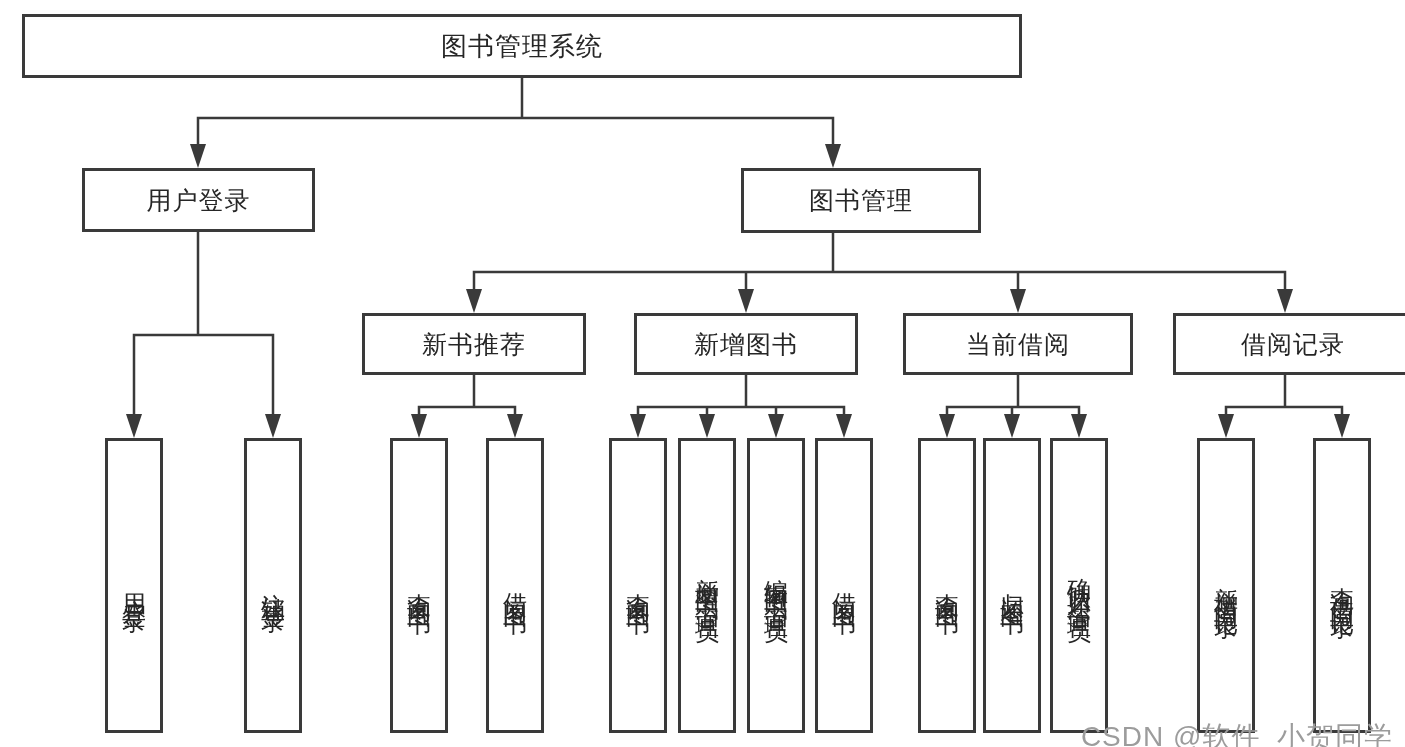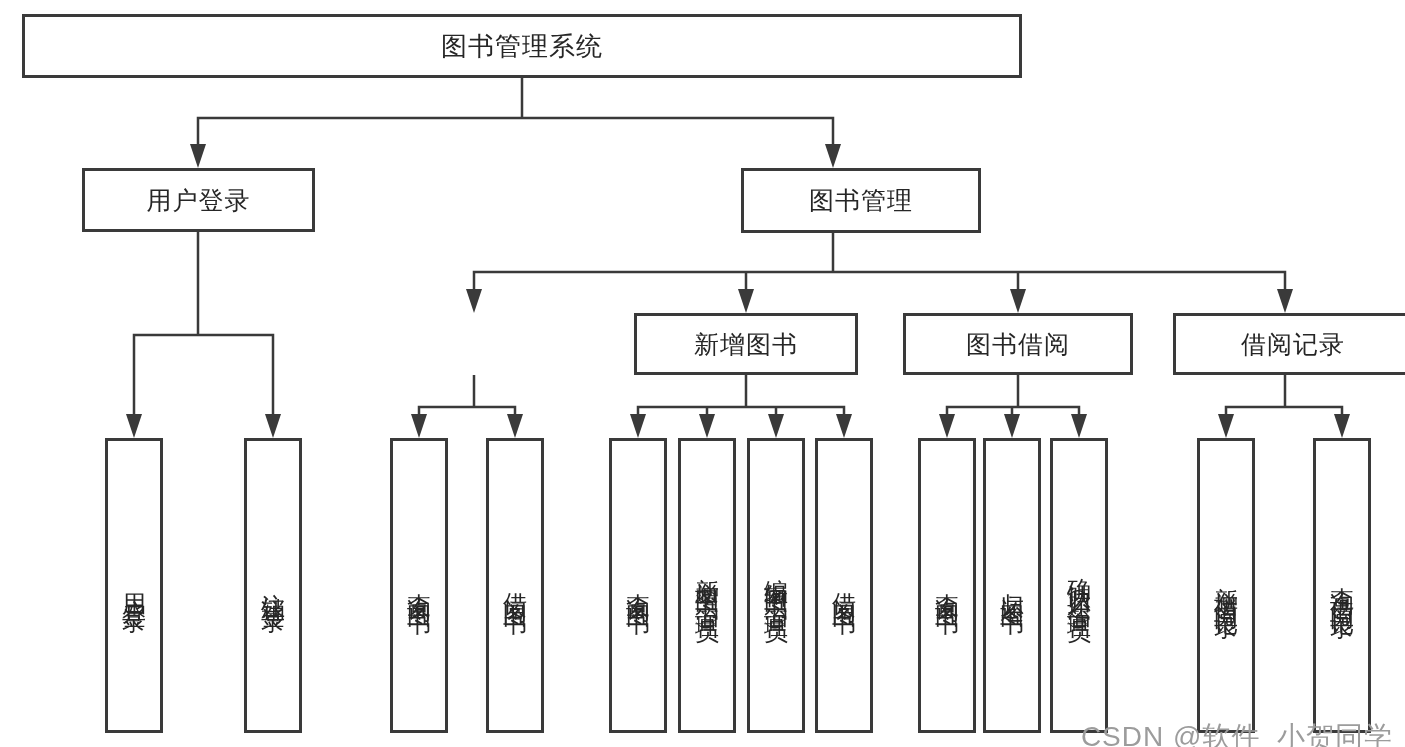--- a/index.html
+++ b/index.html
@@ -102,22 +102,23 @@
     <path d="M1285,375 V407 M1226,416 V407 H1342 V416"></path>
     <polygon points="1218,414 1234,414 1226,438"></polygon>
     <polygon points="1334,414 1350,414 1342,438"></polygon>
   </svg>
 
   <div class="box title" style="left:22px;top:14px;width:1000px;height:64px;">图书管理系统</div>
 
   <div class="box" style="left:82px;top:168px;width:233px;height:64px;">用户登录</div>
   <div class="box" style="left:713px;top:168px;width:240px;height:65px;margin-left:28px;">图书管理</div>
 
+  <div class="box" style="left:362px;top:313px;width:224px;height:62px;">新书推荐</div>
   <div class="box" style="left:634px;top:313px;width:224px;height:62px;">新增图书</div>
-  <div class="box" style="left:903px;top:313px;width:230px;height:62px;">图书借阅</div>
+  <div class="box" style="left:903px;top:313px;width:230px;height:62px;">当前借阅</div>
   <div class="box" style="left:1173px;top:313px;width:240px;height:62px;">借阅记录</div>
 
   <div class="vbox" style="left:105px;">
     <span>用户登录</span>
   </div>
   <div class="vbox" style="left:244px;">
     <span>注销登录</span>
   </div>
 
   <div class="vbox" style="left:390px;">

